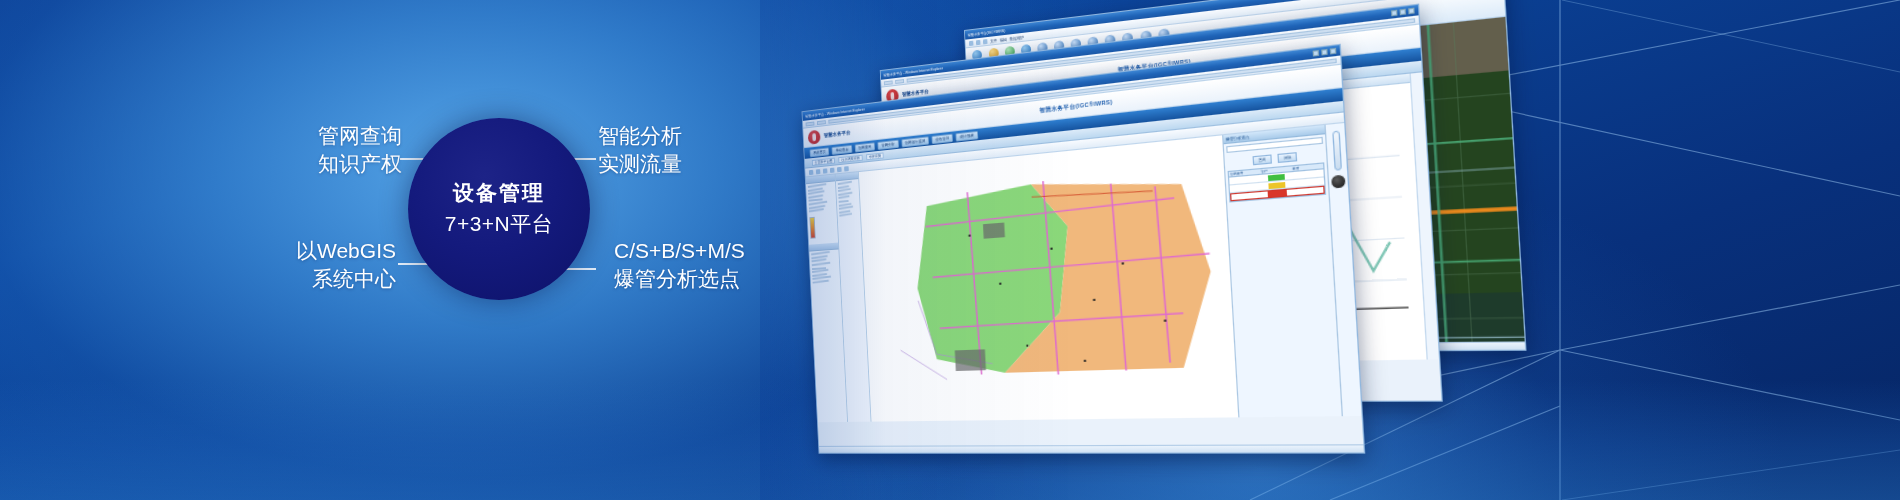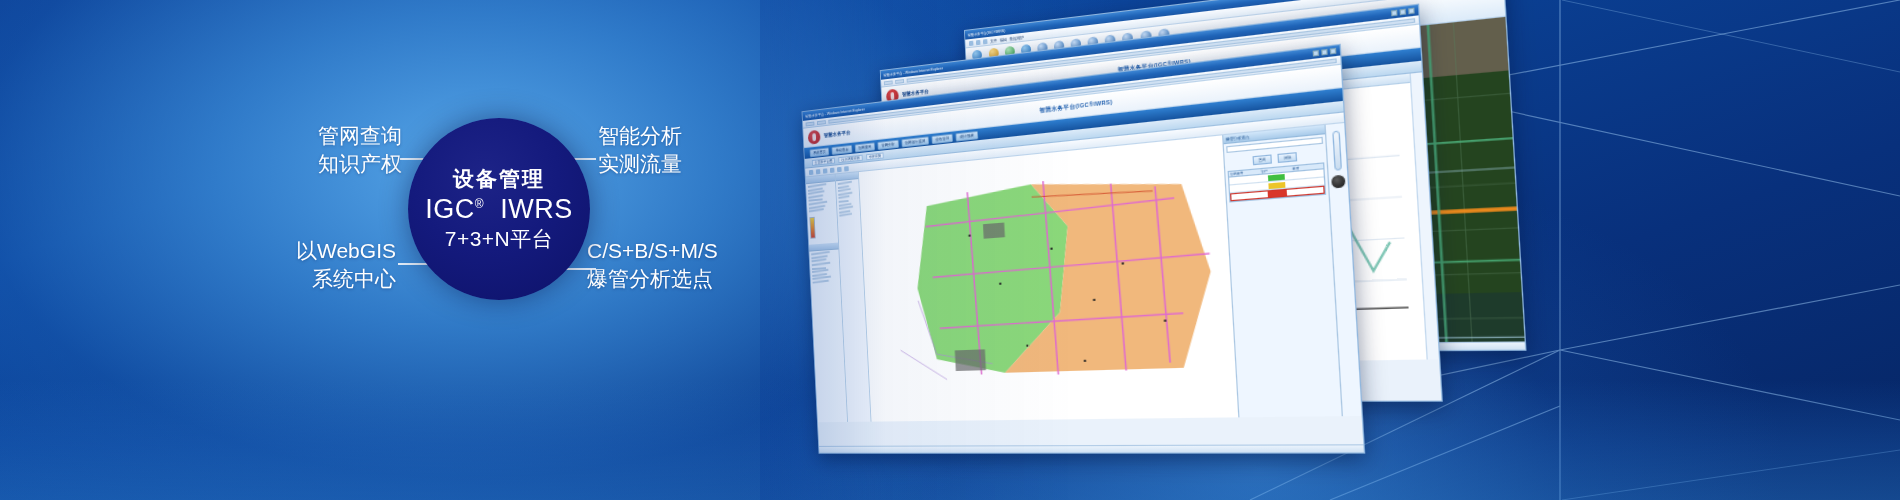--- a/index.html
+++ b/index.html
@@ -43,21 +43,21 @@
   .circle .c2 sup { font-size:12px; vertical-align:super; }
   .circle .c3 { font-size:21px; font-weight:400; margin-top:3px; letter-spacing:0.5px; }
 
   .feat { position:absolute; color:#fff; font-size:21px; line-height:1.35; font-weight:400; white-space:nowrap;
           text-shadow:0 1px 3px rgba(0,30,90,0.35); }
   .feat.tl { left:305px; top:122px; text-align:right; }
   .feat.tl .l2 { display:block;margin-left:13px; }
   .feat.bl { left:296px; top:237px; text-align:right; }
   .feat.bl .l2 { display:block; text-align:right; }
   .feat.tr { left:598px; top:122px; text-align:left; }
-  .feat.br { left:587px; top:237px; text-align:left; }
+  .feat.br { left:614px; top:237px; text-align:left; }
 
   .connector { position:absolute; height:2px; background:rgba(255,255,255,0.85); }
   .connector.c-tl { left:400px; top:158px; width:48px; }
   .connector.c-bl { left:398px; top:263px; width:54px; }
   .connector.c-tr { left:548px; top:158px; width:48px; }
   .connector.c-br { left:548px; top:268px; width:48px; }
 
   .tagline {
     position:absolute; left:360px; top:320px; width:420px;
     color:#f0a22c; font-size:23px; font-weight:700; letter-spacing:1px; text-align:center;
@@ -216,23 +216,20 @@
       <span class="l2" style="display:block">实测流量</span>
     </div>
 
     <div class="feat br">
       <span class="l1">C/S+B/S+M/S</span>
       <span class="l2" style="display:block">爆管分析选点</span>
     </div>
 
     <div class="circle">
       <div class="c1">设备管理</div>
-      <div class="c2">
-        <span>IGC</span><sup>®</sup>&nbsp;&nbsp;<span>IWRS</span>
-      </div>
       <div class="c3">7+3+N平台</div>
     </div>
 
   </div>
 
   <div class="shots">
 
     <div class="win w3">
       <div class="titlebar">
         <span>智慧水务平台(IGC®IWRS)</span>

